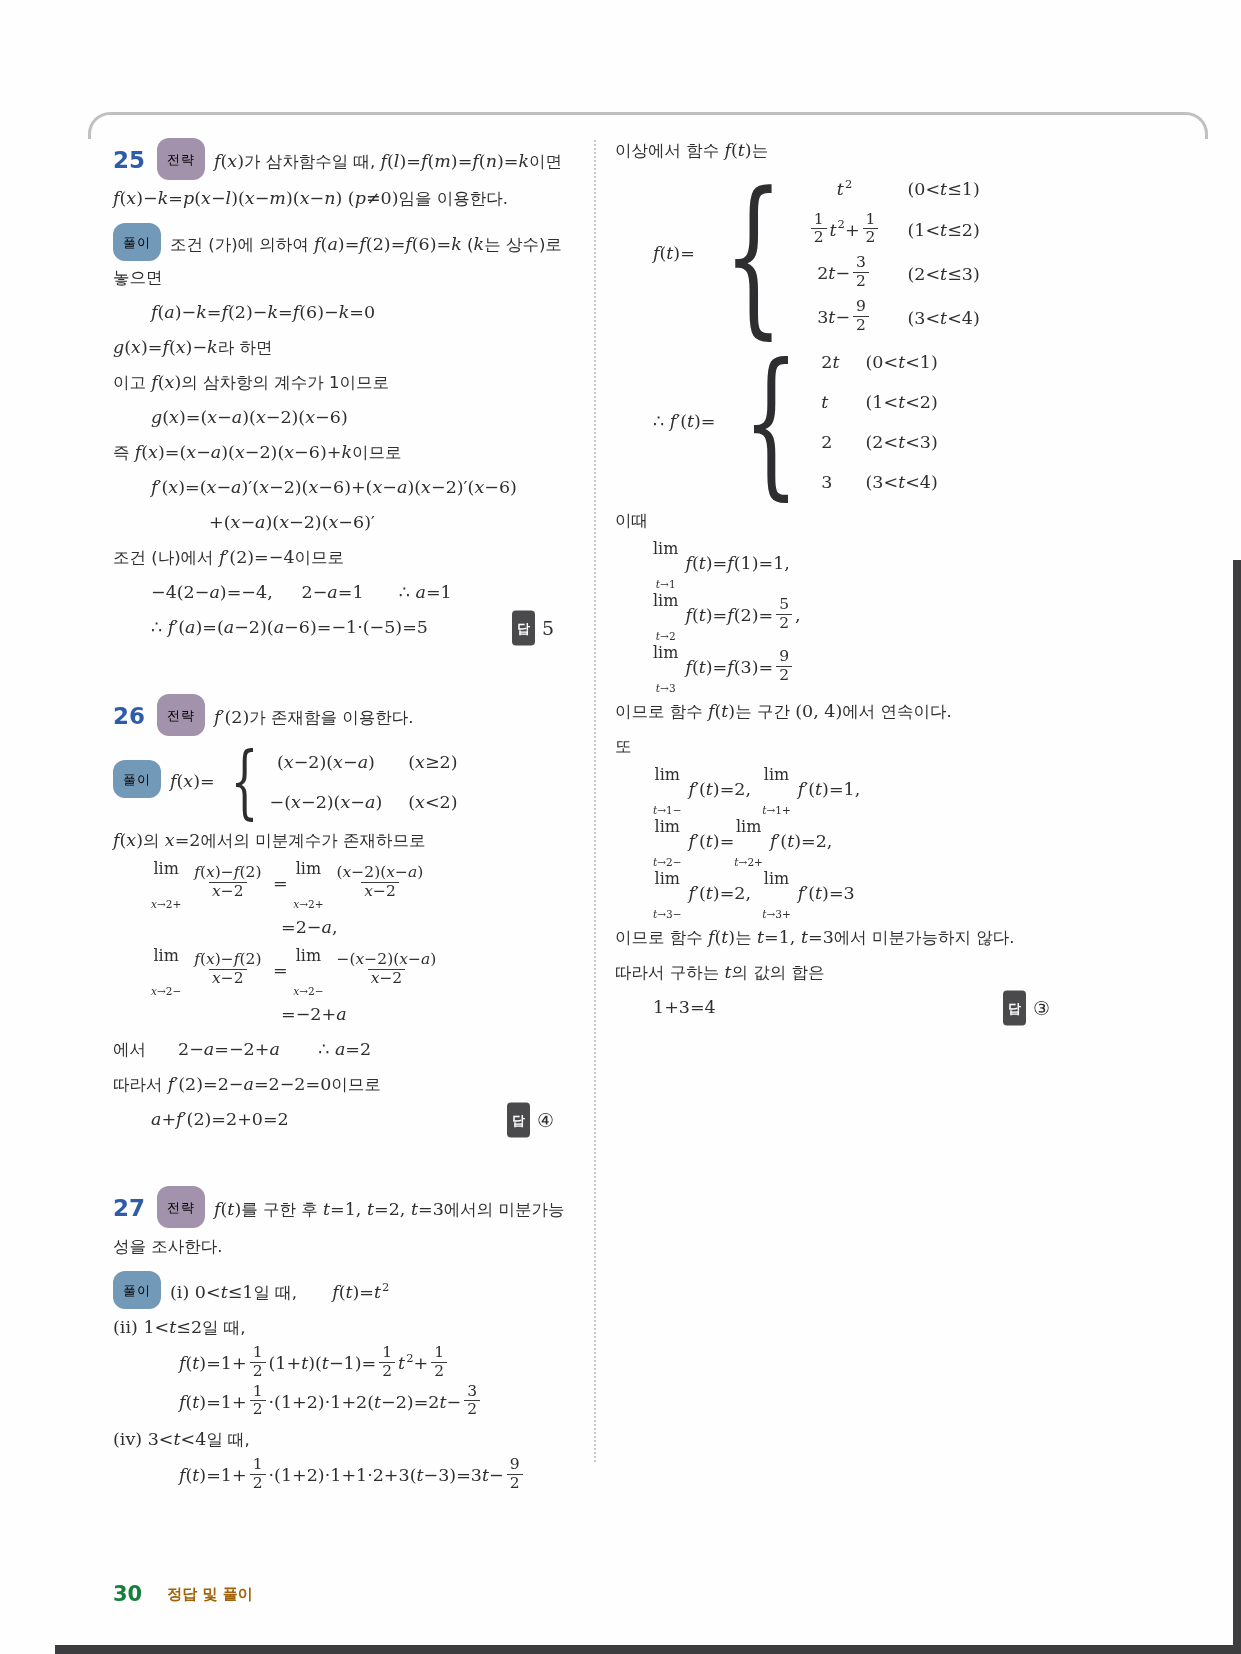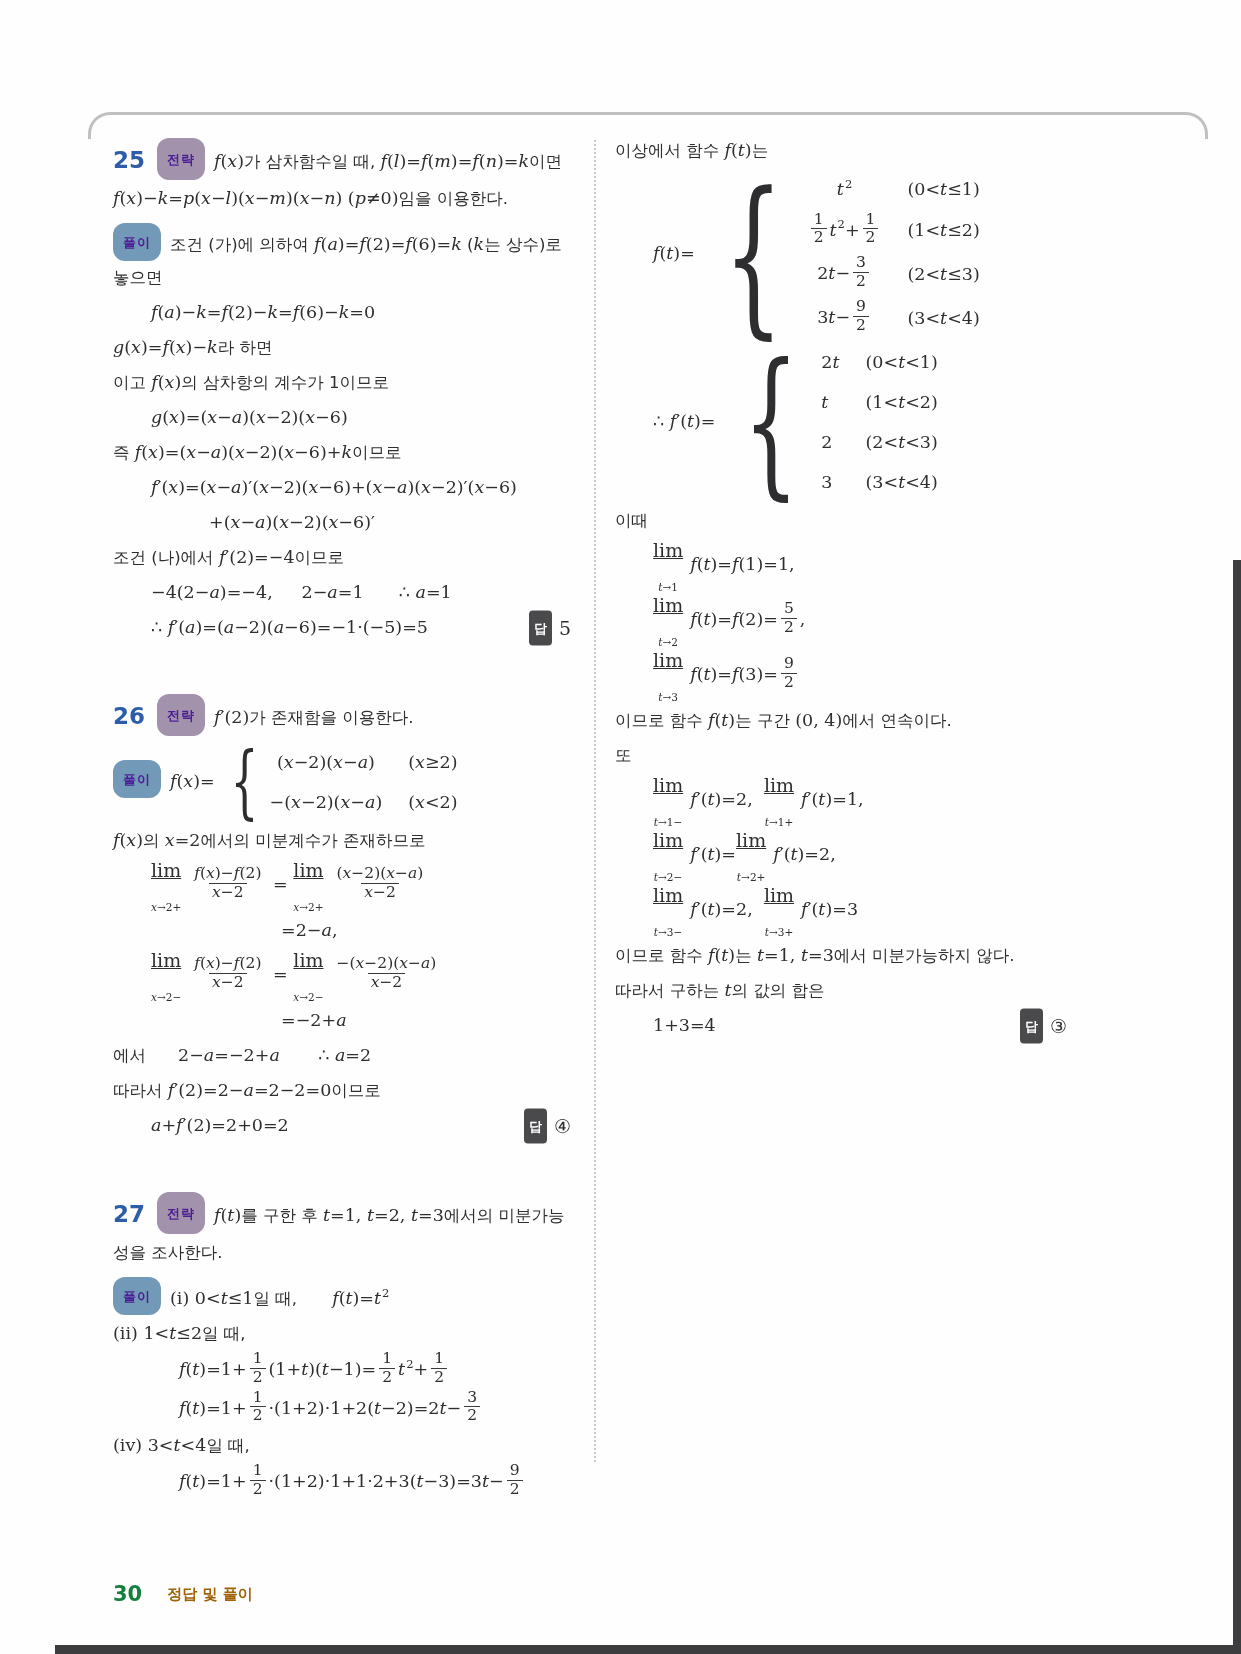--- a/index.html
+++ b/index.html
@@ -14,60 +14,60 @@
   .edge-bottom{position:absolute;left:55px;bottom:0;width:1186px;height:9px;background:var(--edge,#3d3d3f);}
 
   .col{position:absolute;top:138px;}
   .col-left{left:113px;width:458px;}
   .col-right{left:615px;width:452px;top:132px;}
 
   .problem{margin-bottom:50px;}
   .prob-head{line-height:37px;margin-bottom:6px;}
   .pnum{color:var(--pnum,#2d5ca8);font-weight:bold;font-size:23px;margin-right:12px;vertical-align:-1px;}
 
-  .badge{display:inline-block;color:#4c1d95;font-size:13px;font-weight:bold;padding:2.5px 10px;
+  .badge{display:inline-block;color:#000000;font-size:13px;font-weight:normal;padding:2.5px 10px;
          border-radius:12px;margin-right:9px;vertical-align:3px;letter-spacing:1px;}
   .badge.strategy{background:var(--strat,#a292ab);}
   .badge.solution{background:var(--sol,#7299b8);}
 
   .line{position:relative;margin:2px 0;line-height:33px;min-height:30px;}
   .ind1{padding-left:38px;}.ind2{padding-left:66px;}.ind3{padding-left:96px;}.ind4{padding-left:168px;}
 
   .kr{font-size:16.5px;}
   .rm{font-family:"DejaVu Serif","Liberation Serif",serif;font-size:17.5px;}
   .math{font-family:"DejaVu Serif","Liberation Serif",serif;font-size:17.5px;}
   .math i{font-style:italic;}
 
   .frac{display:inline-flex;flex-direction:column;align-items:center;vertical-align:middle;
         margin:0 3px;line-height:1.15;transform:translateY(-2px);}
   .fnum,.fden{font-size:15.5px;padding:0 3px;}
   .fnum .math,.fden .math{font-size:15.5px;}
   .fden{border-top:1.4px solid #3a3a3c;}
 
   .lim{display:inline-flex;flex-direction:column;align-items:center;vertical-align:middle;
        margin-right:7px;line-height:1;transform:translateY(2px);}
-  .limw{font-family:"DejaVu Serif","Liberation Serif",serif;font-size:19px;text-decoration:underline;}
+  .limw{font-family:"DejaVu Serif","Liberation Serif",serif;font-size:16px;}
   .lims{margin-top:18px;}
   .lims .math{font-size:10.5px;}
 
   sup.msup{vertical-align:7px;margin-left:1px;line-height:0;}
   sup.msup .math{font-size:11.5px;}
 
   .gap{display:inline-block;}
 
   .cases{display:inline-flex;align-items:center;vertical-align:middle;margin-left:4px;}
   .brace{font-family:"DejaVu Serif","Liberation Serif",serif;display:inline-block;
          transform:scaleX(.55);transform-origin:center;line-height:1;color:#2e2e30;}
   .crows{display:table;}
   .crow{display:table-row;}
   .cexpr,.ccond{display:table-cell;vertical-align:middle;padding:3.5px 0;}
   .ccond{padding-left:26px;}
   .cases.center .cexpr{text-align:center;}
 
-  .ansline{position:absolute;right:0;top:50%;transform:translateY(-50%);white-space:nowrap;}
+  .ansline{position:absolute;right:17px;top:50%;transform:translateY(-50%);white-space:nowrap;}
   .ansbadge{display:inline-block;background:var(--ansb,#4a4a4c);color:#fff;font-size:13px;font-weight:bold;
             padding:1px 5px;border-radius:4px;margin-right:7px;vertical-align:2px;}
   .ansval{font-family:"DejaVu Serif","Liberation Serif",serif;font-size:19px;}
 
   .footer{position:absolute;left:113px;top:1582px;}
   .pageno{font-weight:bold;font-size:21px;margin-right:20px;color:#15803d;}
   .ftitle{font-size:15px;font-weight:bold;color:#a16207;vertical-align:2px;}
 </style>
 </head>
 <body>

